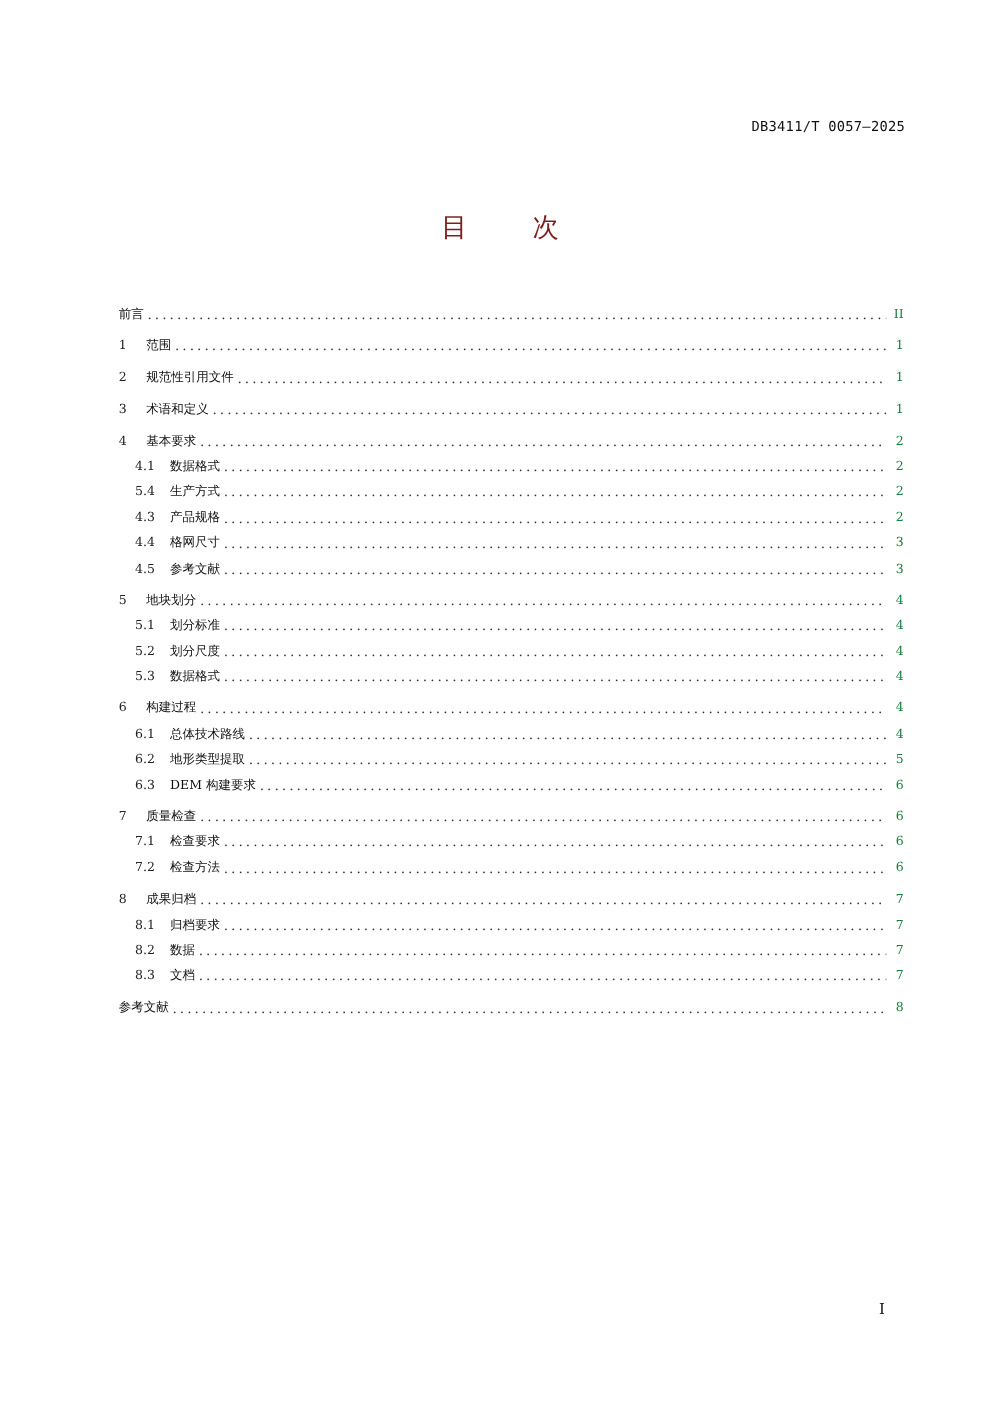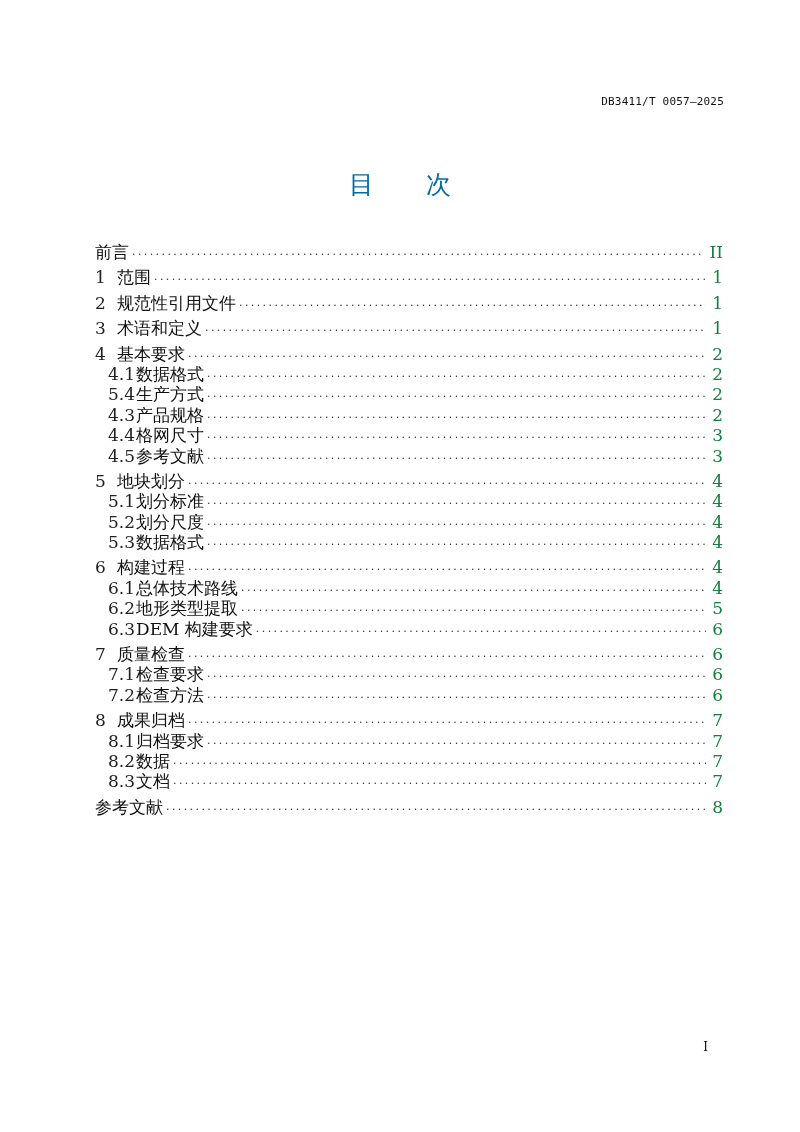--- a/index.html
+++ b/index.html
@@ -24,39 +24,39 @@
       letter-spacing: 0.2px;
       color: #111;
     }
     .toc-title {
       position: absolute;
       top: 168px;
       left: 0;
       width: 800px;
       text-align: center;
       font-family: "DejaVu Sans", "Liberation Sans", sans-serif;
-      font-size: 25px;
-      color: #0369a1;
+      font-size: 21px;
+      color: #7f1d1d;
     }
     .toc-title span {
       display: inline-block;
     }
     .toc-title .gap {
       width: 52px;
     }
     .toc {
       position: absolute;
       top: 242px;
       left: 95px;
       width: 628px;
     }
     .toc-entry {
       display: flex;
       align-items: flex-start;
-      font-size: 17px;
+      font-size: 10px;
       line-height: 20.4px;
       height: 20.4px;
       white-space: nowrap;
     }
     .toc-entry.level-1 {
       margin-top: 5px;
     }
     .toc-entry.first {
       margin-top: 0;
     }

